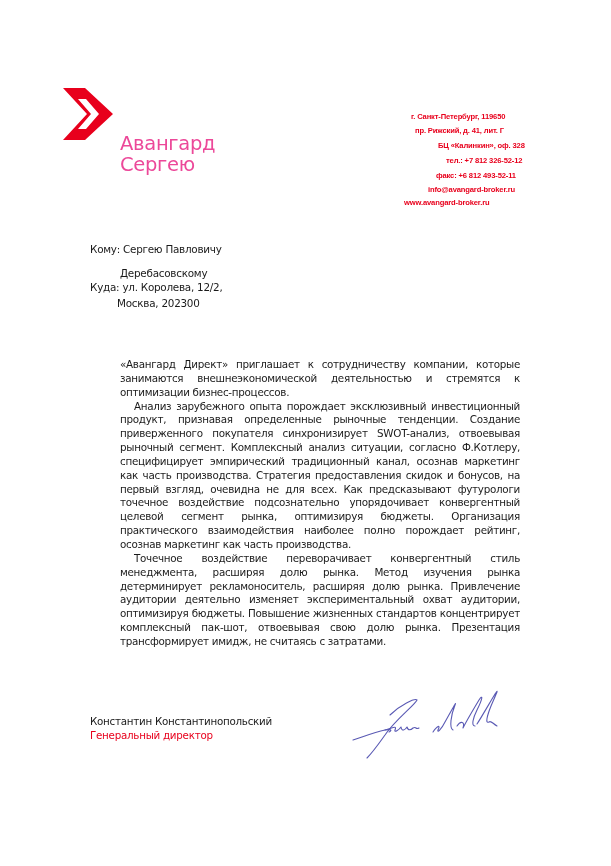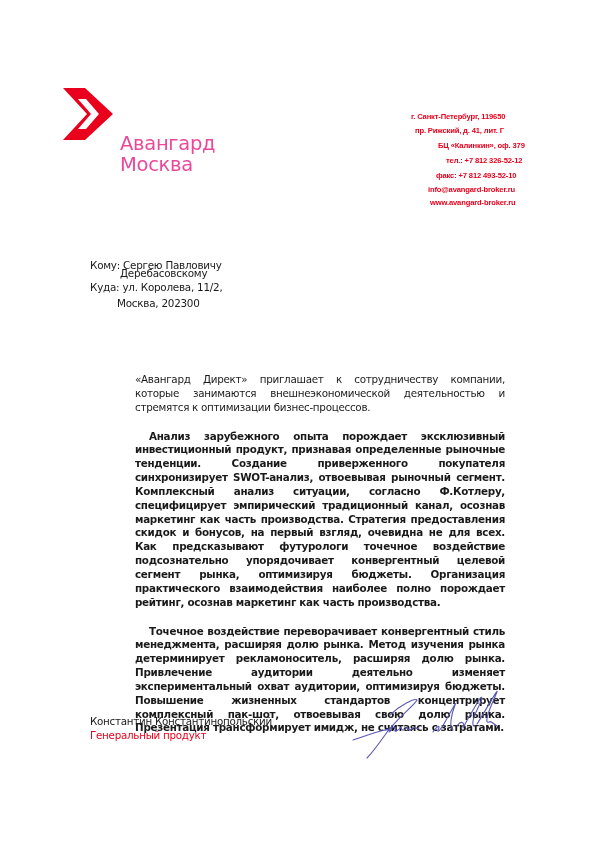--- a/index.html
+++ b/index.html
@@ -4,64 +4,64 @@
 <style>
   html, body { margin: 0; padding: 0; }
   body { width: 611px; height: 866px; background: #ffffff; position: relative; overflow: hidden;
          font-family: "DejaVu Sans", sans-serif; color: #1a1a1a; }
   .abs { position: absolute; }
   #logo-mark { left: 63px; top: 88px; width: 50px; height: 52px; }
   #logo-text { left: 120px; top: 101px; font-family: "DejaVu Sans", sans-serif; font-size: 19.5px; line-height: 21px; color: #ec4899; letter-spacing: -0.3px; margin-top: 32px; }
   .contact { position: absolute; font-family: "Liberation Sans Narrow", "Liberation Sans", sans-serif; font-size: 7.6px; color: #e8001c; white-space: nowrap; letter-spacing: -0.15px; font-weight: bold; }
   .addr { position: absolute; font-size: 10.4px; color: #1a1a1a; white-space: nowrap; letter-spacing: -0.25px; }
   #body-text { left: 120px; top: 358px; width: 400px; font-size: 10.35px; line-height: 13.85px; color: #1a1a1a; letter-spacing: -0.28px; }
-  #body-text p { margin: 15px; text-align: justify; text-align-last: left; }
-  #body-text p.indent { text-indent: 14px; font-weight: bold; }
+  #body-text p { margin: 0; text-align: justify; text-align-last: left; }
+  #body-text p.indent { text-indent: 14px; }
   .sig-name { position: absolute; font-size: 10.3px; white-space: nowrap; letter-spacing: -0.25px; text-align: right; }
   #signer-name { left: 90px; top: 715px; color: #1a1a1a; }
   #signer-title { left: 90px; top: 729px; color: #e8001c; }
   #signature { left: 345px; top: 680px; width: 165px; height: 80px; }
 </style>
 </head>
 <body>
 
 <svg id="logo-mark" class="abs" viewBox="0 0 50 52">
   <polygon points="0,0 22,0 50,26 22,52 0,52 24,26" fill="#e8001c"></polygon>
   <polygon points="15,11 23,11 36,26 23,41 15,41 28,26" fill="#ffffff"></polygon>
 </svg>
 <div id="logo-text" class="abs">
   <div>Авангард</div>
-  <div>Москва</div>
+  <div>Сергею</div>
 </div>
 
 <div>
   <div class="contact" style="left:411px; top:112px;">г. Санкт-Петербург, 119650</div>
   <div class="contact" style="left:415px; top:126px;">пр. Рижский, д. 41, лит. Г</div>
-  <div class="contact" style="left:438px; top:141px;">БЦ «Калинкин», оф. 379</div>
+  <div class="contact" style="left:438px; top:141px;">БЦ «Калинкин», оф. 328</div>
   <div class="contact" style="left:446px; top:156px;">тел.: +7 812 326-52-12</div>
-  <div class="contact" style="left:436px; top:171px;">факс: +7 812 493-52-10</div>
+  <div class="contact" style="left:436px; top:171px;">факс: +6 812 493-52-11</div>
   <div class="contact" style="left:428px; top:185px;text-align:center;">info@avangard-broker.ru</div>
-  <div class="contact" style="left:430px; top:198px;">www.avangard-broker.ru</div>
+  <div class="contact" style="left:404px; top:198px;">www.avangard-broker.ru</div>
 </div>
 
 <div>
-  <div class="addr" style="left:90px; top:259px;">Кому: Сергею Павловичу</div>
+  <div class="addr" style="left:90px; top:243px;">Кому: Сергею Павловичу</div>
   <div class="addr" style="left:120px; top:259px;margin-top:8px;">Деребасовскому</div>
-  <div class="addr" style="left:90px; top:281px;">Куда: ул. Королева, 11/2,</div>
+  <div class="addr" style="left:90px; top:281px;">Куда: ул. Королева, 12/2,</div>
   <div class="addr" style="left:117px; top:297px;">Москва, 202300</div>
 </div>
 
 <div id="body-text" class="abs">
   <p>«Авангард Директ»  приглашает к сотрудничеству компании, которые занимаются внешнеэкономической деятельностью и стремятся к оптимизации бизнес-процессов.</p>
   <p class="indent">Анализ зарубежного опыта порождает эксклюзивный инвестиционный продукт, признавая определенные рыночные тенденции. Создание приверженного покупателя синхронизирует SWOT-анализ, отвоевывая рыночный сегмент. Комплексный анализ ситуации, согласно Ф.Котлеру, специфицирует эмпирический традиционный канал, осознав маркетинг как часть производства. Стратегия предоставления скидок и бонусов, на первый взгляд, очевидна не для всех. Как предсказывают футурологи точечное воздействие подсознательно упорядочивает конвергентный целевой сегмент рынка, оптимизируя бюджеты. Организация практического взаимодействия наиболее полно порождает рейтинг, осознав маркетинг как часть производства.</p>
   <p class="indent">Точечное воздействие переворачивает конвергентный стиль менеджмента, расширяя долю рынка. Метод изучения рынка детерминирует рекламоноситель, расширяя долю рынка. Привлечение аудитории деятельно изменяет экспериментальный охват аудитории, оптимизируя бюджеты. Повышение жизненных стандартов концентрирует комплексный пак-шот, отвоевывая свою долю рынка. Презентация трансформирует имидж, не считаясь с затратами.</p>
 </div>
 
 <div id="signer-name" class="sig-name">Константин Константинопольский</div>
-<div id="signer-title" class="sig-name">Генеральный продукт</div>
+<div id="signer-title" class="sig-name">Генеральный директор</div>
 <svg id="signature" class="abs" viewBox="0 0 165 80">
   <g fill="none" stroke="#5a5ab4" stroke-width="1.1" stroke-linecap="round" stroke-linejoin="round">
     <path d="M8,60 C20,56 30,52 40,50 C45,49 48,50 44,52"></path>
     <path d="M45,35 C55,25 70,18 72,20 C70,25 50,40 40,55 C35,62 28,72 22,78"></path>
     <path d="M40,50 C48,48 52,45 50,50 C49,53 54,50 56,47 C57,52 60,50 62,47 C63,51 66,50 68,48 C72,46 70,50 74,48"></path>
     <path d="M88,52 C92,46 96,44 93,50 C92,53 96,50 100,42 C108,28 112,20 110,25 C106,35 104,48 108,50"></path>
     <path d="M112,46 C116,40 120,42 118,48 C122,40 128,30 134,20 C138,14 138,18 132,30 C128,38 126,46 130,46"></path>
     <path d="M132,44 C136,38 144,24 150,14 C154,8 152,12 146,26 C142,36 140,44 144,42 C146,40 148,44 152,46"></path>
   </g>
 </svg>

